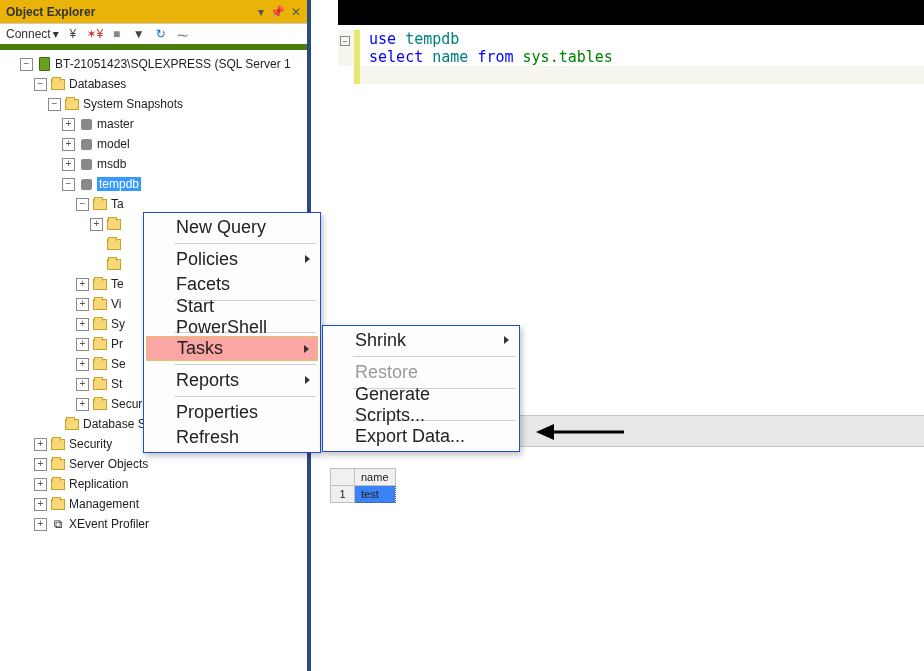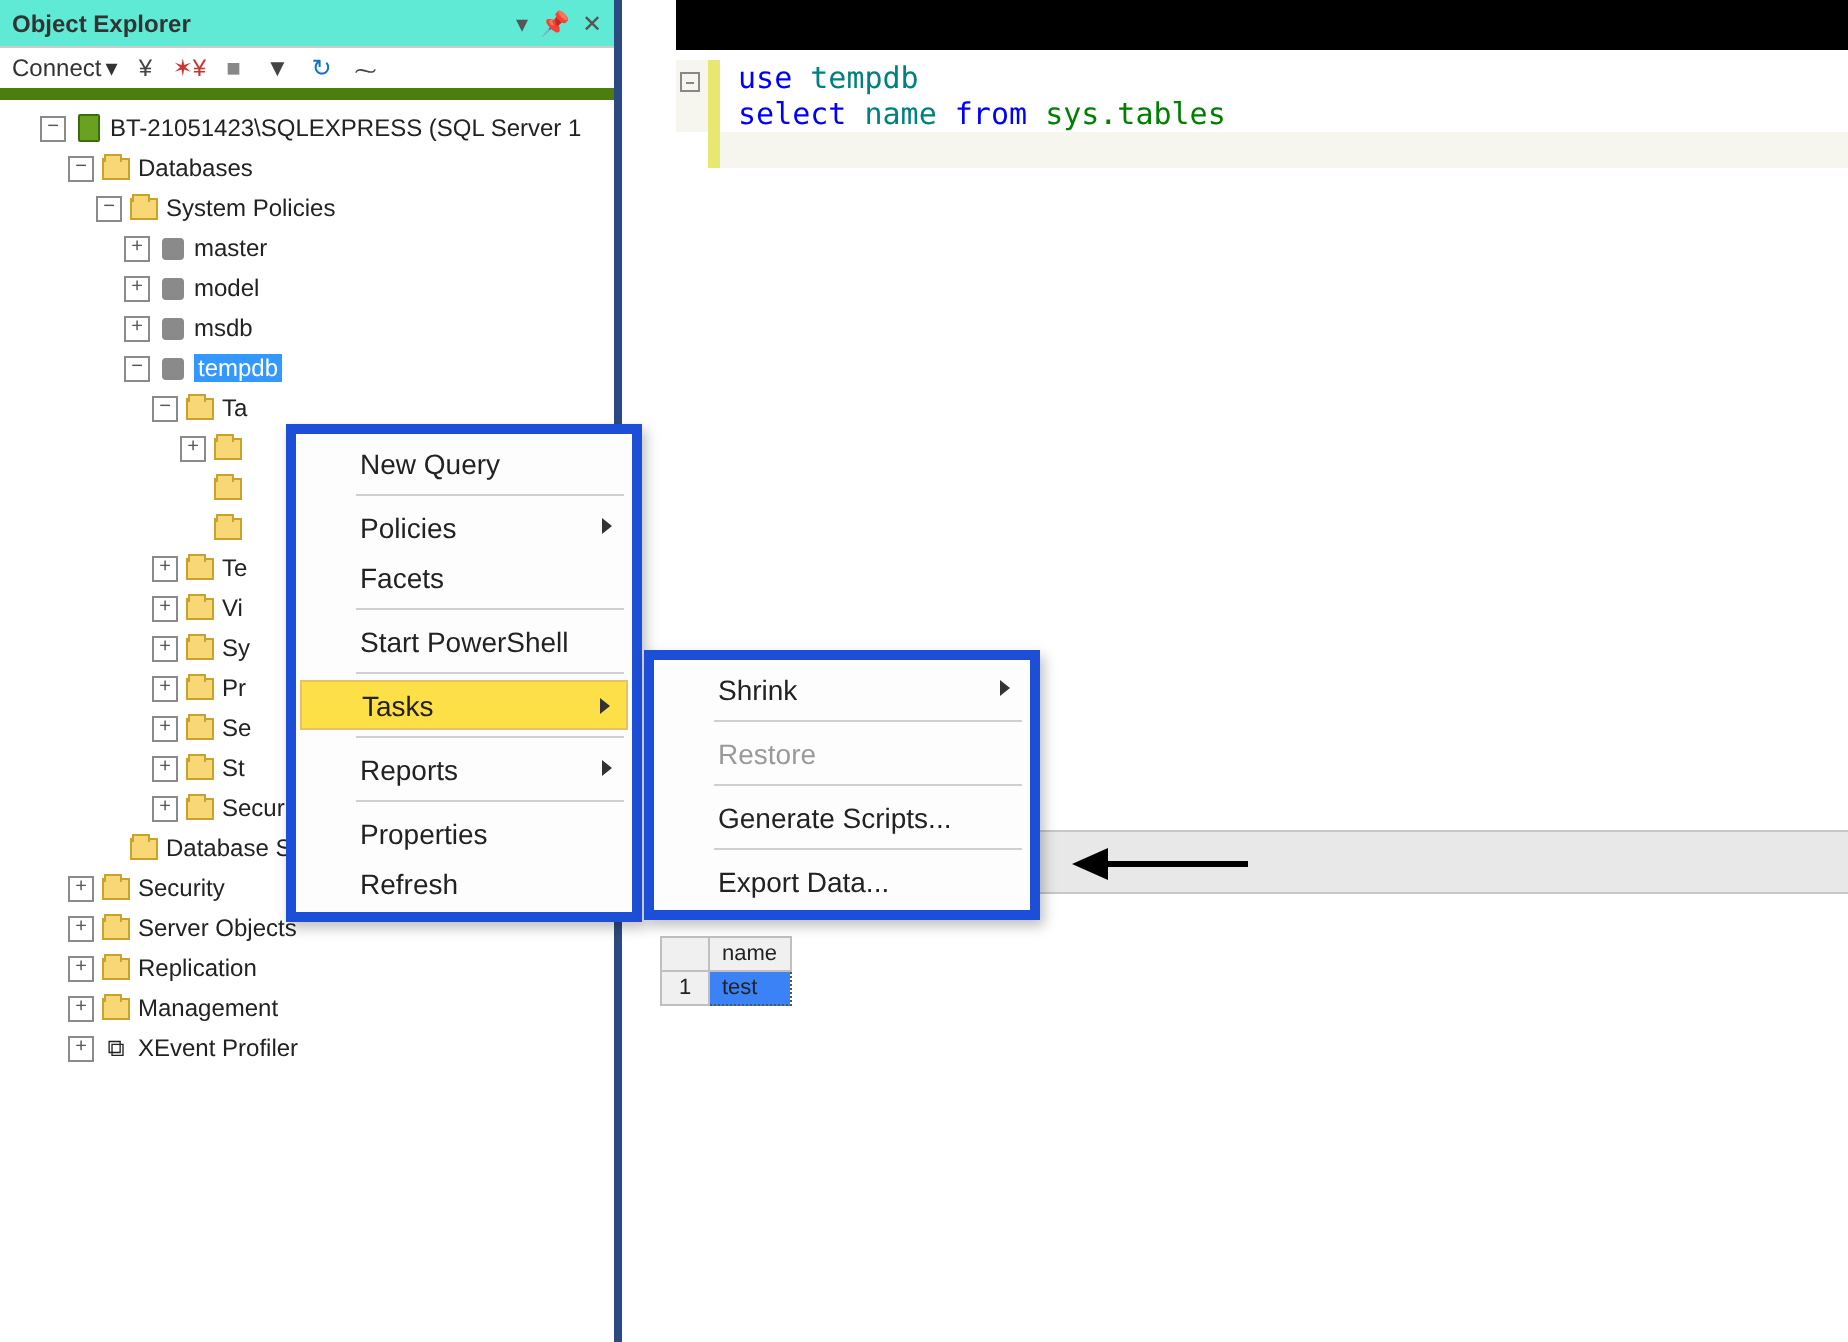--- a/index.html
+++ b/index.html
@@ -8,21 +8,21 @@
     font-family: "Segoe UI", Tahoma, sans-serif;
     font-size: 12px;
     background: #fff;
     color: #222;
     width: 924px;
     height: 671px;
     position: relative;
     overflow: hidden;
   }
   .panel { position:absolute; top:0; left:0; width:311px; height:671px; border-right:4px solid #2c4a82; background:#fff;}
-  .panel-header { background:#5eead4; display:flex; align-items:center; height:24px; padding:0 6px; border-bottom:1px solid #ccc;}
+  .panel-header { background:#eab308; display:flex; align-items:center; height:24px; padding:0 6px; border-bottom:1px solid #ccc;}
   .panel-header span.title { flex:1; font-weight:bold; color:#333;}
   .hdr-icon { margin-left:6px; color:#555; cursor:pointer; }
   .toolbar { display:flex; align-items:center; height:26px; padding:0 6px; border-bottom:6px solid #4d7c0f; gap:6px;}
   .toolbar .btn { display:inline-flex; align-items:center; cursor:pointer; color:#333; font-size:12px;}
   .tb-icon { width:16px; display:inline-flex; justify-content:center; color:#444; cursor:pointer;}
   .tree { padding:4px 0 4px 6px; }
   .node { display:flex; align-items:center; height:20px; white-space:nowrap;}
   .tw { width:13px; height:13px; border:1px solid #8a8a8a; display:inline-flex; align-items:center; justify-content:center; font-size:10px; line-height:1; color:#555; margin-right:3px; background:#fff; cursor:pointer;}
   .tw-none { width:13px; height:13px; display:inline-block; margin-right:3px;}
   .icn { width:16px; height:16px; display:inline-flex; align-items:center; justify-content:center; margin-right:3px;}
@@ -44,23 +44,23 @@
   .lmarg{width:16px;background:#f6f6ee;text-align:center;}
   .ymarg{width:6px;background:#e8e870;}
 
   .results { position:absolute; left:330px; top:468px; right:0;}
   .grid { border-collapse:collapse; font-size:11px;}
   .grid th,.grid td{border:1px solid #bfbfbf;padding:2px 6px;text-align:left;background:#fff;}
   .grid th{background:#f0f0f0;font-weight:normal;}
   .grid .rownum{background:#f0f0f0;text-align:center;width:24px;}
   .grid td.val{background:#3b82f6;border:1px dotted #555;}
 
-  .ctx-menu { position:absolute; background:#fdfdfd; border:5px solid #1d4ed8; box-shadow:2px 3px 6px rgba(0,0,0,.25); font-size:14px; padding:2px;}
+  .ctx-menu { position:absolute; background:#fdfdfd; border:1px solid #1d4ed8; box-shadow:2px 3px 6px rgba(0,0,0,.25); font-size:18px; padding:2px;}
   .ctx-menu .mi{display:flex;align-items:center;height:25px;padding:0 20px 0 30px;cursor:default;position:relative;}
-  .ctx-menu .mi.hover{background:#fde047;border:1px solid #e5c365;height:25px;text-align:right;}
+  .ctx-menu .mi.hover{background:#fca5a5;border:1px solid #e5c365;height:25px;text-align:right;}
   .ctx-menu .mi.disabled{color:#9a9a9a;}
   .ctx-menu .sep{height:1px;background:#d0d0d0;margin:3px 2px 3px 28px;}
   .ctx-menu .arrow:after{content:'';position:absolute;right:8px;top:8px;border-left:5px solid #333;border-top:4px solid transparent;border-bottom:4px solid transparent;}
 
   .sub2 .mi.boxed{background:#fdf2c7;border:2px solid #000;height:27px;}
 
   .callout-arrow{position:absolute;left:536px;top:420px;}
   .callout-arrow svg{display:block;}
 
   .results-bar{position:absolute;left:330px;right:0;top:415px;height:32px;background:#e8e8e8;border-top:1px solid #c7c7c7;border-bottom:1px solid #c7c7c7;}
@@ -100,21 +100,21 @@
       <span class="icn">
           <span class="folder"></span>
         </span>
       <span class="lbl">Databases</span>
     </div>
     <div class="node indent3">
       <span class="tw">−</span>
       <span class="icn">
           <span class="folder"></span>
         </span>
-      <span class="lbl">System Policies</span>
+      <span class="lbl">System Snapshots</span>
     </div>
     <div class="node indent4">
         <span class="tw">+</span>
         <span class="icn">
           <span class="db-cyl"></span>
         </span>
         <span class="lbl">master</span>
       </div>
     <div class="node indent4">
         <span class="tw">+</span>

